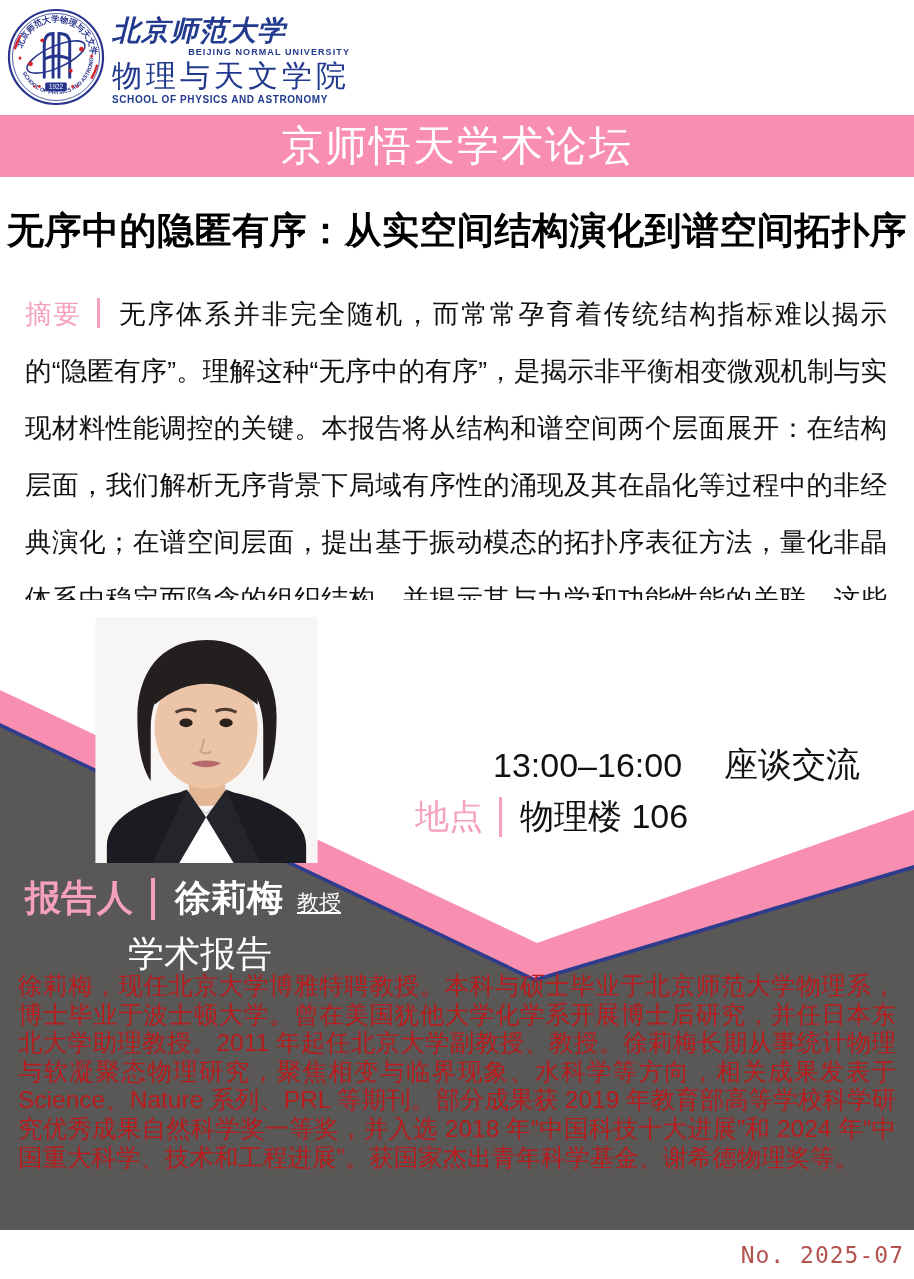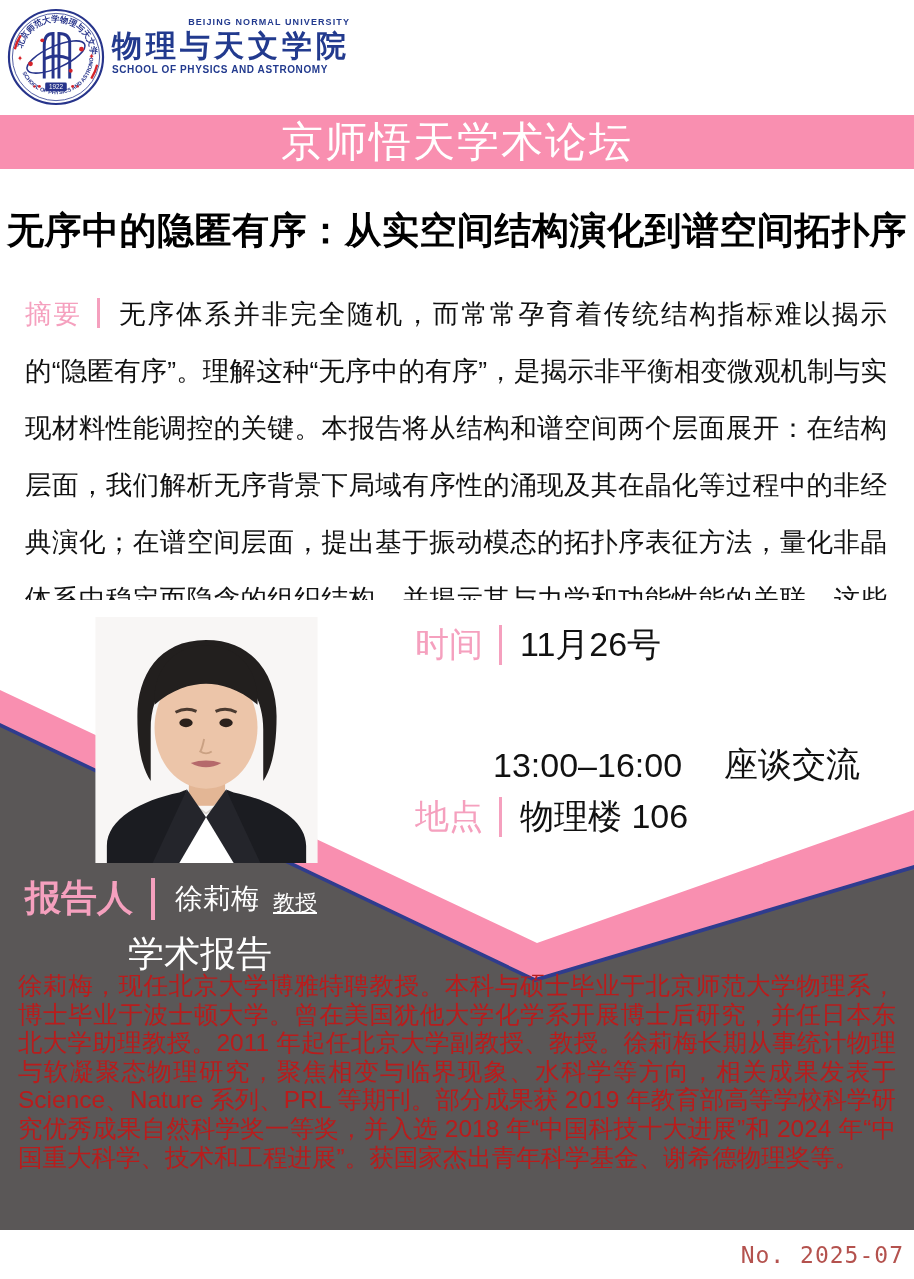--- a/index.html
+++ b/index.html
@@ -7,25 +7,25 @@
     position:relative; width:914px; height:1279px; overflow:hidden;
     background:#ffffff; font-family:"Liberation Sans", sans-serif;
   }
   
   .header { position:absolute; left:0; top:0; width:914px; height:115px; background:#ffffff; }
   .logo { position:absolute; left:7px; top:8px; width:98px; height:98px; }
   .header-text { position:absolute; left:112px; top:16px; color:#223A8E; }
   .uni-cn { font-family:"Liberation Serif", serif; font-weight:bold; font-style:italic;
             font-size:28px; letter-spacing:1px; line-height:30px; }
   .uni-en { font-size:9px; font-weight:bold; letter-spacing:1.1px; line-height:12px;text-align:right; }
-  .school-cn { font-family:"Liberation Serif", serif; font-weight:bold; font-size:30px;
+  .school-cn { font-family:"Liberation Serif", serif; font-weight:normal; font-size:30px;
                letter-spacing:4px; line-height:34px; margin-top:1px; }
   .school-en { font-size:10px; font-weight:bold; letter-spacing:0.6px; line-height:13px; }
   
-  .banner { position:absolute; left:0; top:115px; width:914px; height:54px; background:#F98FB0;
+  .banner { position:absolute; left:0; top:115px; width:914px; height:62px; background:#F98FB0;
             display:flex; align-items:center; justify-content:center; }
   .banner-title { color:#ffffff; font-size:42px; font-weight:500; letter-spacing:2px; }
   
   .talk-title { position:absolute; left:0; top:206px; width:914px; text-align:center;
                 font-size:37px; font-weight:bold; color:#000000; letter-spacing:0.5px; }
   
   .abstract { position:absolute; left:25px; top:286px; width:862px; font-size:26.5px;
               line-height:57px; color:#111111; text-align:justify; }
   .pink-label { color:#F5A0BE; font-weight:500; }
   .vbar-inline { display:inline-block; width:3px; height:30px; background:#F5A0BE;
@@ -44,21 +44,21 @@
   .info-bar { width:3px; height:40px; background:#F5A0BE; margin:0 18px 0 16px; }
   .info-label { color:#F5A0BE; font-weight:500; }
   .row-1 { left:415px; top:22px; }
   .row-2 { left:493px; top:84px; }
   .row-3 { left:493px; top:142px; }
   .row-4 { left:415px; top:194px; }
   .event-gap { display:inline-block; width:42px; }
   .speaker-row { position:absolute; left:25px; top:274px; display:flex; align-items:center; }
   .speaker-label { color:#F5A0BE; font-size:36px; font-weight:bold; }
   .speaker-bar { width:4px; height:42px; background:#F5A0BE; margin:0 20px 0 18px; }
-  .speaker-name { color:#ffffff; font-size:28px; font-weight:400; }
+  .speaker-name { color:#ffffff; font-size:36px; font-weight:700; }
   .speaker-title { color:#ffffff; font-size:22px; margin-left:14px; padding-top:8px;text-decoration:underline; }
   .affiliation { position:absolute; left:128px; top:330px; color:#ffffff; font-size:36px; font-weight:500; }
   .bio { position:absolute; left:18px; top:372px; width:878px; color:#b91c1c;
          font-size:24.5px; line-height:28.6px; text-align:justify; }
   
   .footer { position:absolute; left:0; top:1230px; width:914px; height:49px; background:#ffffff; }
   .issue-no { position:absolute; right:10px; top:12px; font-family:"DejaVu Sans Mono", monospace;
               font-size:23px; color:#B4524E; letter-spacing:1px; }
 </style>
 </head>
@@ -102,20 +102,21 @@
         <text x="50" y="83" font-size="6.5" fill="#ffffff" text-anchor="middle">1922</text>
         <g fill="#D5232A">
           <circle cx="33" cy="80" r="1.5"></circle>
             <circle cx="28" cy="80" r="1.2"></circle>
           <circle cx="67" cy="80" r="1.5"></circle>
             <circle cx="72" cy="80" r="1.2"></circle>
         </g>
       </g>
     </svg>
     <div class="header-text">
+      <div class="uni-cn">北京师范大学</div>
       <div class="uni-en">BEIJING NORMAL UNIVERSITY</div>
       <div class="school-cn">物理与天文学院</div>
       <div class="school-en">SCHOOL OF PHYSICS AND ASTRONOMY</div>
     </div>
   </div>
 
   <div class="banner">
     <div class="banner-title">京师悟天学术论坛</div>
   </div>
 
@@ -151,25 +152,20 @@
 
       <path d="M70,258 L92,182 L116,206 L140,182 L162,258 Z" fill="#ffffff"></path>
       <path d="M92,182 L102,196 L116,206 L130,196 L140,182" stroke="#d8d4cf" stroke-width="2" fill="none"></path>
 
       <path d="M12,258 L12,240 C12,212 48,192 88,184 L96,181 L72,258 Z" fill="#1b1c21"></path>
       <path d="M221,258 L221,240 C221,212 185,192 145,184 L137,181 L161,258 Z" fill="#1b1c21"></path>
       <path d="M96,181 L116,210 L88,258 L60,258 Z" fill="#24252b"></path>
       <path d="M137,181 L116,210 L145,258 L173,258 Z" fill="#24252b"></path>
     </svg>
 
-    <div class="info-row row-1">
-      <span class="info-label">时间</span>
-      <span class="info-bar"></span>
-      <span>11月26号</span>
-    </div>
     <div class="info-row row-3">
       <span>13:00–16:00</span>
       <span class="event-gap"></span>
       <span>座谈交流</span>
     </div>
     <div class="info-row row-4">
       <span class="info-label">地点</span>
       <span class="info-bar"></span>
       <span>物理楼 106</span>
     </div>

